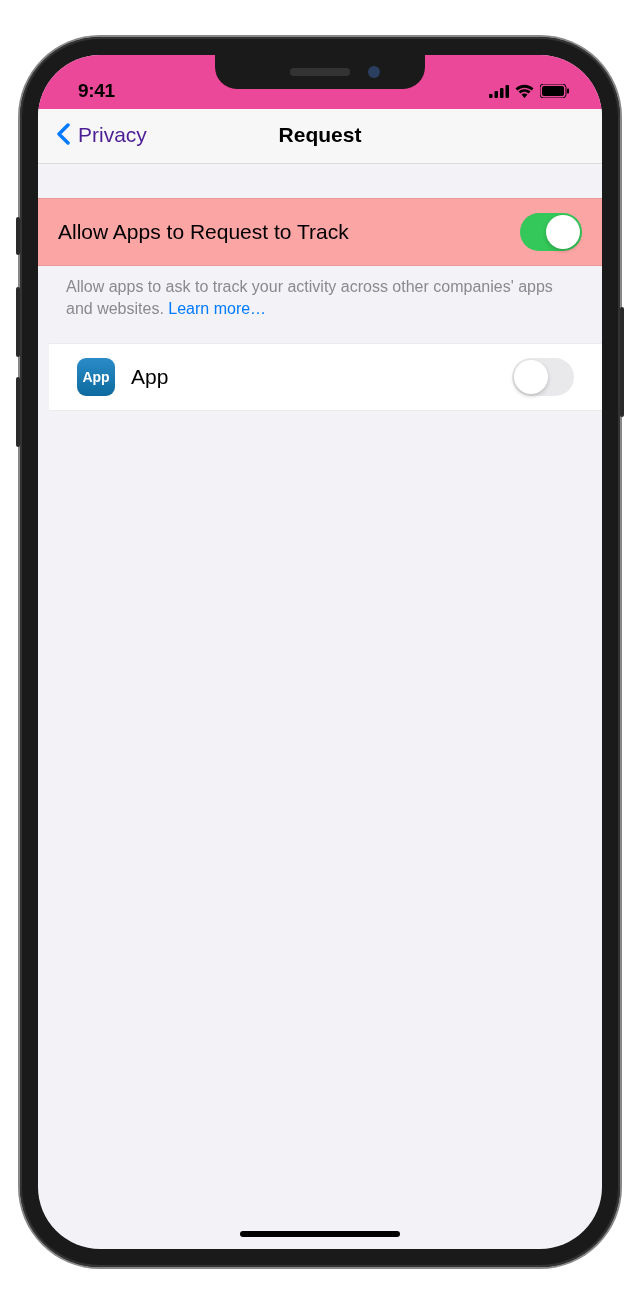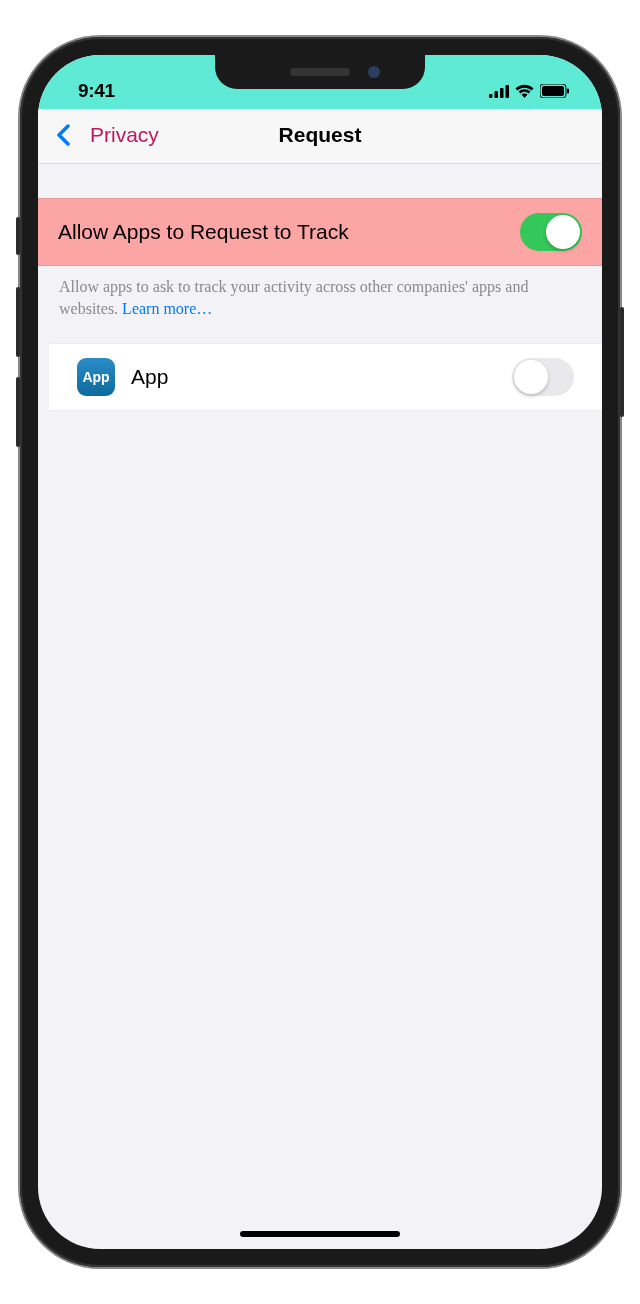--- a/index.html
+++ b/index.html
@@ -66,21 +66,21 @@
     .side-left-1 { left: -4px; top: 180px; width: 4px; height: 38px; }
     .side-left-2 { left: -4px; top: 250px; width: 4px; height: 70px; }
     .side-left-3 { left: -4px; top: 340px; width: 4px; height: 70px; }
     .side-right { right: -4px; top: 270px; width: 4px; height: 110px; }
     .status-bar {
       display: flex;
       justify-content: space-between;
       align-items: center;
       padding: 18px 32px 0 40px;
       height: 54px;
-      background: #5eead4;
+      background: #ec4899;
     }
     .status-time {
       font-size: 19px;
       font-weight: 600;
       letter-spacing: -0.3px;
     }
     .status-icons {
       display: flex;
       align-items: center;
       gap: 6px;
@@ -88,24 +88,23 @@
     .nav-bar {
       display: flex;
       align-items: center;
       padding: 14px 18px 16px;
       background: #f7f7f8;
       border-bottom: 1px solid rgba(0,0,0,0.1);
       position: relative;
     }
     .back-button {
       display: flex;
-      align-items: center;
-      color: #be185d;
-      font-size: 21px;
-      gap: 20px;
+      color: #4c1d95;
+      font-size: 21px;
+      gap: 8px;
     }
     .nav-title {
       position: absolute;
       left: 50%;
       transform: translateX(-50%);
       font-size: 21px;
       font-weight: 600;
     }
     .content {
       padding-top: 34px;
@@ -117,25 +116,24 @@
       justify-content: space-between;
       padding: 14px 20px;
       border-top: 1px solid rgba(0,0,0,0.08);
       border-bottom: 1px solid rgba(0,0,0,0.08);
     }
     .row-label {
       font-size: 21px;
       color: #000;
     }
     .footer-text {
-      padding: 10px 21px 24px;
+      padding: 10px 28px 24px;
       font-size: 16px;
       color: #8a8a8e;
       line-height: 1.35;
-      font-family: Liberation Serif, serif;
     }
     .link {
       color: #007aff;
     }
     .app-row {
       background: #fff;
       display: flex;
       align-items: center;
       padding: 14px 28px;
       border-top: 1px solid rgba(0,0,0,0.08);

